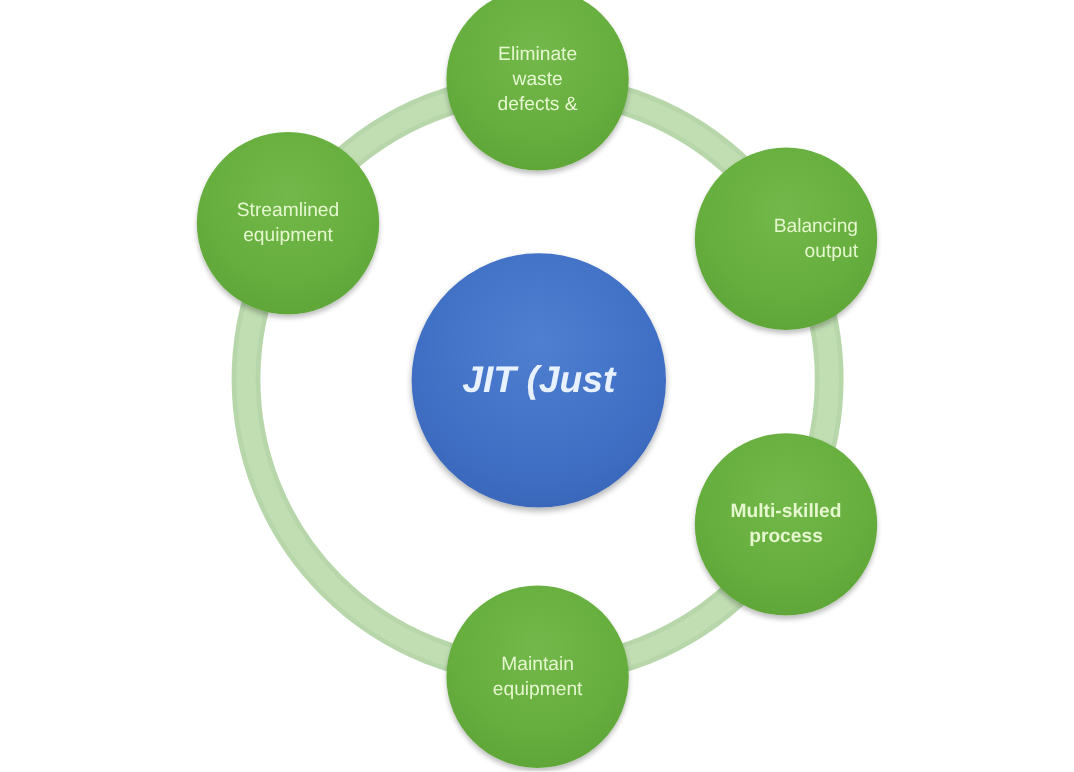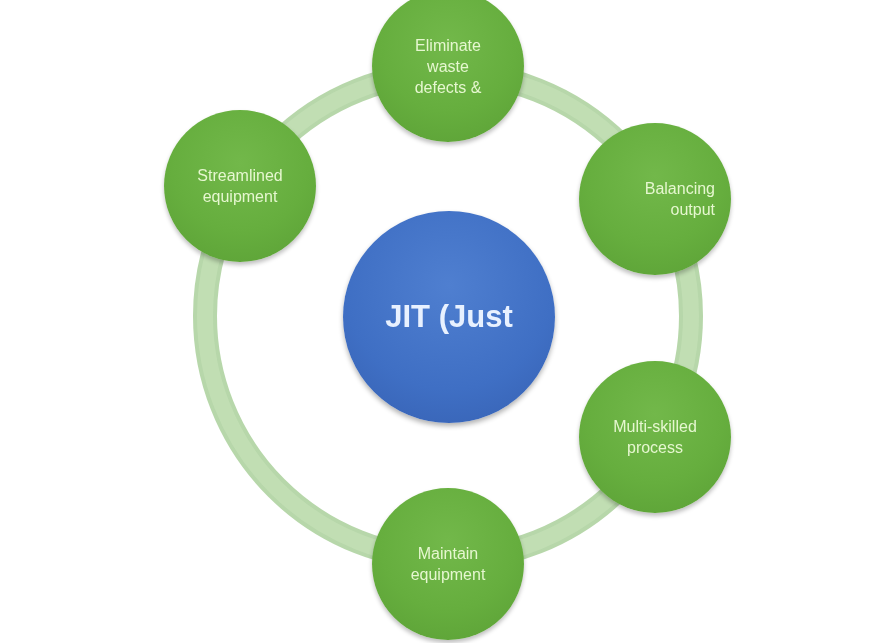--- a/index.html
+++ b/index.html
@@ -11,21 +11,21 @@
     background: radial-gradient(circle at 50% 35%, #72b84a 0%, #66ae3e 55%, #5a9f35 100%);
     box-shadow: 0 3px 4px rgba(0,0,0,0.25);
     color: #e6f7d0; font-size: 16px; line-height: 21px;
   }
   .node span { display: block; width: 120px; }
   .center {
     position: absolute; border-radius: 50%;
     display: flex; align-items: center; justify-content: center; text-align: center;
     background: radial-gradient(circle at 50% 35%, #4f7fd0 0%, #3f6fc4 60%, #355fb0 100%);
     box-shadow: 0 3px 5px rgba(0,0,0,0.3);
-    color: #e8f1ff; font-weight: bold; font-size: 31px; line-height: 40px;
+    color: #e8f1ff; font-weight: bold; font-size: 31px; line-height: 40px; font-style: italic;
   }
   .center span { display: block; width: 150px; }
 </style>
 </head>
 <body>
 
 <div id="stage">
   <svg width="895" height="643" style="position:absolute;left:0;top:0;">
     <circle cx="448" cy="316" r="243" fill="none" stroke="#9fc98e" stroke-width="24" opacity="0.75"></circle>
     <circle cx="448" cy="316" r="243" fill="none" stroke="#c3e0b5" stroke-width="16" opacity="0.8"></circle>
@@ -45,21 +45,21 @@
     </span>
   </div>
 
   <div class="node" style="left:579px; top:123px; width:152px; height:152px;text-align:right;">
     <span>
       <span>Balancing</span>
       <span>output</span>
     </span>
   </div>
 
-  <div class="node" style="left:579px; top:361px; width:152px; height:152px;">
+  <div class="node" style="left:579px; top:361px; width:152px; height:152px;font-weight:bold;">
     <span>
       <span>Multi-skilled</span>
       <span>process</span>
     </span>
   </div>
 
   <div class="node" style="left:372px; top:488px; width:152px; height:152px;">
     <span>
       <span>Maintain</span>
       <span>equipment</span>

